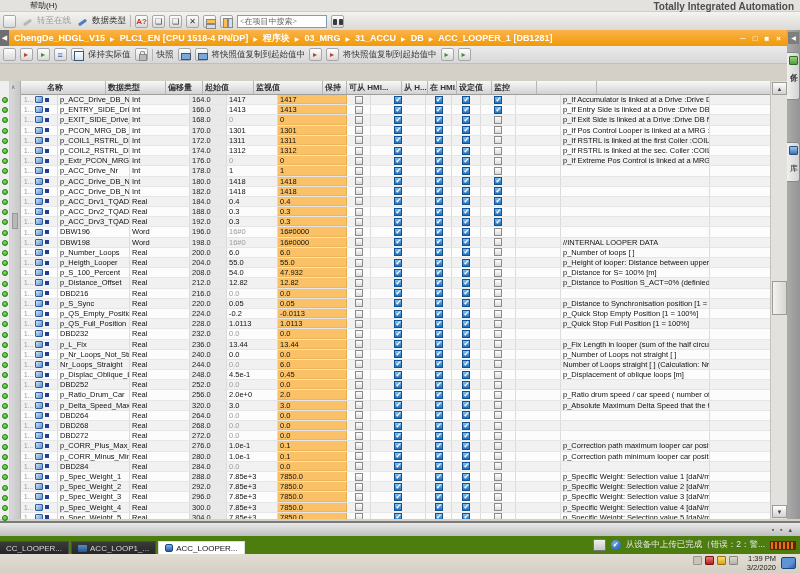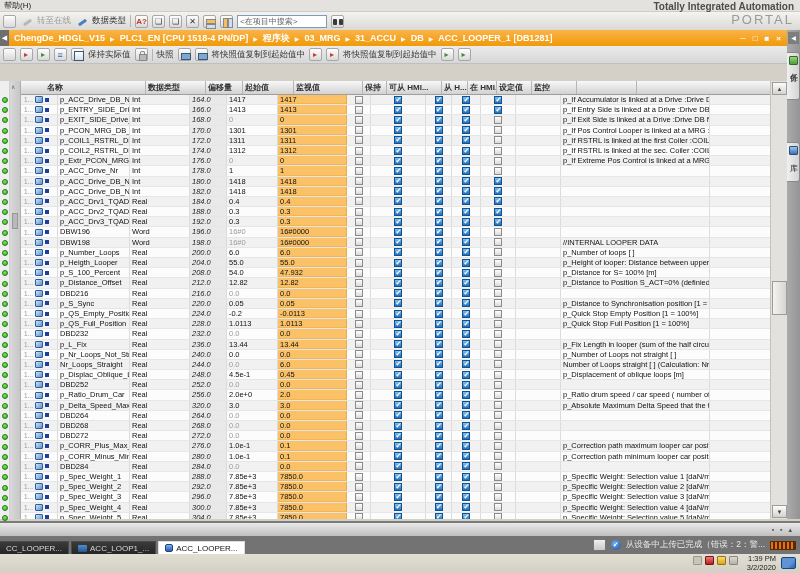--- a/index.html
+++ b/index.html
@@ -2,37 +2,37 @@
 <html><head>
 <meta charset="utf-8">
 <style>
   html,body{margin:0;padding:0;background:#b8b4ac;}
   *{box-sizing:border-box;}
   .screen{position:relative;width:800px;height:573px;overflow:hidden;
     font-family:"Liberation Sans","DejaVu Sans",sans-serif;background:#D4D0C8;color:#222;}
 
   
   .menubar{position:absolute;left:0;top:0;width:800px;height:12px;background:#E4E2DE;border-bottom:1px solid #CFCDC8;
-    font-size:8px;line-height:12px;padding-left:4px;color:#222;}
+    font-size:8px;line-height:12px;padding-left:30px;color:#222;}
   .toolbar{position:absolute;left:0;top:12px;width:800px;height:18px;background:linear-gradient(#F4F3F1,#DBD9D4);
     display:flex;align-items:center;gap:4px;padding:0 3px;font-size:8.5px;}
   .tb-label{color:#333;white-space:nowrap;}
   .tb-label.dis{color:#9a9a9a;}
   .ico{width:13px;height:13px;border:1px solid #A7A7A7;border-radius:2px;flex:none;
     background:linear-gradient(#FEFEFE,#D9D9D9);position:relative;display:inline-block;}
   .ico.flat{border-color:transparent;background:transparent;}
   .ico .gl{position:absolute;left:0;top:0;width:100%;height:100%;font-size:8px;line-height:12px;text-align:center;color:#444;}
   .ico.plug-on::after,.ico.plug-off::after{content:"";position:absolute;left:2px;top:5px;width:9px;height:3px;
     background:#B7B7B7;transform:rotate(-35deg);border-radius:1px;}
   .ico.plug-off::after{background:#4D7FC0;}
   .ico.splith::after{content:"";position:absolute;left:2px;top:3px;width:8px;height:3px;background:#FBBE57;border:1px solid #888;}
   .ico.splith::before{content:"";position:absolute;left:2px;top:8px;width:8px;height:3px;background:#CCE0F5;border:1px solid #888;}
   .ico.splitv::after{content:"";position:absolute;left:2px;top:2px;width:3px;height:8px;background:#FBBE57;border:1px solid #888;}
   .ico.splitv::before{content:"";position:absolute;left:7px;top:2px;width:3px;height:8px;background:#CCE0F5;border:1px solid #888;}
-  .searchbox{width:90px;height:13px;font-size:8px;color:#666;border:1px solid #7F9DB9;background:#fff;padding:0 2px;font-family:Liberation Mono, monospace;}
+  .searchbox{width:90px;height:13px;font-size:8px;color:#666;border:1px solid #7F9DB9;background:#fff;padding:0 2px;font-family:Liberation Serif, serif;}
   .brand{position:absolute;right:6px;top:1px;text-align:right;z-index:5;}
   .brand .b1{font-size:10px;font-weight:bold;color:#4d4d4d;line-height:12px;}
   .brand .b2{font-size:13px;color:#9a9a9a;letter-spacing:2px;line-height:14px;}
 
   
   .crumbbar{position:absolute;left:0;top:30px;width:800px;height:16px;background:linear-gradient(#FBB34A,#F09A07);
     display:flex;align-items:center;color:#fff;font-size:9px;font-weight:bold;}
   .crumb-collapse{width:9px;height:16px;background:#6E6E6E;color:#fff;font-size:7px;line-height:16px;text-align:center;flex:none;}
   .crumbs{display:flex;align-items:center;gap:5px;padding-left:5px;white-space:nowrap;overflow:hidden;flex:1;}
   .crumb-sep{font-size:6px;opacity:.95;}
@@ -61,22 +61,22 @@
     font-size:8px;font-weight:bold;color:#333;}
   .thead .hc{border-right:1px solid #B5B5B5;padding:0 2px;line-height:13px;white-space:nowrap;overflow:hidden;flex:none;}
   .tbody{position:relative;height:424px;overflow:hidden;}
   .trow{display:flex;height:10.2px;border-bottom:1px solid #E6E6E6;background:#FCFCFC;}
   .trow:nth-child(odd){background:#F1F1F1;}
   .c{flex:none;border-right:1px solid #DCDCDC;font-size:7.5px;line-height:9px;padding:0 2px;
      white-space:nowrap;overflow:hidden;color:#111;}
   .w-head{width:37px}.w-name{width:72px}.w-type{width:60px}.w-off{width:37px}.w-start{width:51px}
   .w-mon{width:69px}.w-ret{width:24px}.w-h1{width:55px}.w-h2{width:26px}.w-h3{width:29px}
   .w-sp{width:35px}.w-sup{width:45px}.w-com{width:149px}.w-fill{width:60px;border-right:none;}
-  .hc.w-headname{width:125px;padding-left:26px;}
-  .c-off{background:#E9E9E9;color:#222;font-style:italic;}
+  .hc.w-headname{width:85px;padding-left:26px;}
+  .c-off{background:#E9E9E9;color:#222;}
   .c-mon{background:#FAC167;border-right:1px solid #E9AD4E;border-bottom:1px solid #EFB558;}
   .c.dim{color:#9C9C9C;}
   .c-head{display:flex;align-items:center;gap:2px;padding-left:3px;color:#8a8a8a;}
   .ridx{font-size:6.5px;color:#999;}
   .tagicon{width:8px;height:7px;border:1px solid #2D5C9C;border-radius:1px;flex:none;
     background:linear-gradient(135deg,#CFE3F7,#5B93D0);}
   .bullet{width:4px;height:4px;background:#1F3F9E;flex:none;}
   .cbcell{display:flex;align-items:center;justify-content:center;}
   .cb{width:8px;height:8px;border:1px solid #8A8A8A;background:linear-gradient(#FFF,#DADADA);position:relative;flex:none;}
   .cb.on{background:linear-gradient(#7EC0EF,#1D6FC0);border-color:#14508E;}
@@ -110,21 +110,21 @@
   .itab{height:13px;padding:0 8px;font-size:8.5px;line-height:12px;color:#333;background:linear-gradient(#E2E2E2,#C9C9C9);
     border:1px solid #9A9A9A;border-bottom:none;border-radius:2px 2px 0 0;display:flex;align-items:center;gap:3px;}
   .itab.active{background:#FFF;font-weight:bold;}
   .iticon{width:8px;height:8px;border-radius:1px;flex:none;}
   .iticon.props{background:linear-gradient(#D8D8D8,#9FB6CC);border:1px solid #6C87A0;}
   .iticon.info{background:linear-gradient(#7EB6E8,#2361A8);border:1px solid #1A4C87;}
   .iticon.diag{background:linear-gradient(#F0D9A0,#C79A3C);border:1px solid #8F6C22;}
   .iwin{position:absolute;right:6px;top:3px;font-size:7px;color:#555;letter-spacing:2px;}
 
   
-  .taskbar{position:absolute;left:0;top:536px;width:800px;height:24px;background:#737373;display:flex;align-items:center;}
+  .taskbar{position:absolute;left:0;top:536px;width:800px;height:24px;background:#4d7c0f;display:flex;align-items:center;}
   .task-btn{height:14px;margin:0 1px;padding:0 6px;display:flex;align-items:center;gap:3px;
     background:linear-gradient(#3A3A3A,#262626);border:1px solid #4A4A4A;color:#D8D8D8;font-size:8px;white-space:nowrap;}
   .task-btn.first{border-left:none;margin-left:0;}
   .task-btn.active{background:#FFF;color:#111;border-color:#DDD;}
   .dbicon{width:8px;height:8px;border-radius:2px;background:linear-gradient(#7FB2E8,#2A5FAD);border:1px solid #1C4480;flex:none;}
   .plugicon{width:9px;height:7px;background:linear-gradient(#4E8FD0,#24568E);border-radius:1px;flex:none;}
   .task-status{position:absolute;right:4px;top:2px;display:flex;align-items:center;gap:5px;height:14px;}
   .doc-ico{width:13px;height:12px;background:linear-gradient(#EFEFEF,#C9C9C9);border:1px solid #777;border-radius:1px;}
   .chk-ico{width:10px;height:10px;border-radius:50%;background:radial-gradient(circle at 35% 30%,#6FA8E8,#1B55A8);
     color:#fff;font-size:7px;line-height:10px;text-align:center;}
@@ -162,21 +162,20 @@
 <body>
 
 <div class="screen">
 
   <div class="menubar">
     <span>帮助(H)</span>
   </div>
 
   <div class="brand">
     <div class="b1">Totally Integrated Automation</div>
-    <div class="b2">PORTAL</div>
   </div>
 
   <div class="toolbar">
     <span class="ico"></span>
     <span class="ico flat plug-on"></span>
     <span class="tb-label dis">转至在线</span>
     <span class="ico flat plug-off"></span>
     <span class="tb-label">数据类型</span>
     <span class="sep"></span>
     <span class="ico aq">

